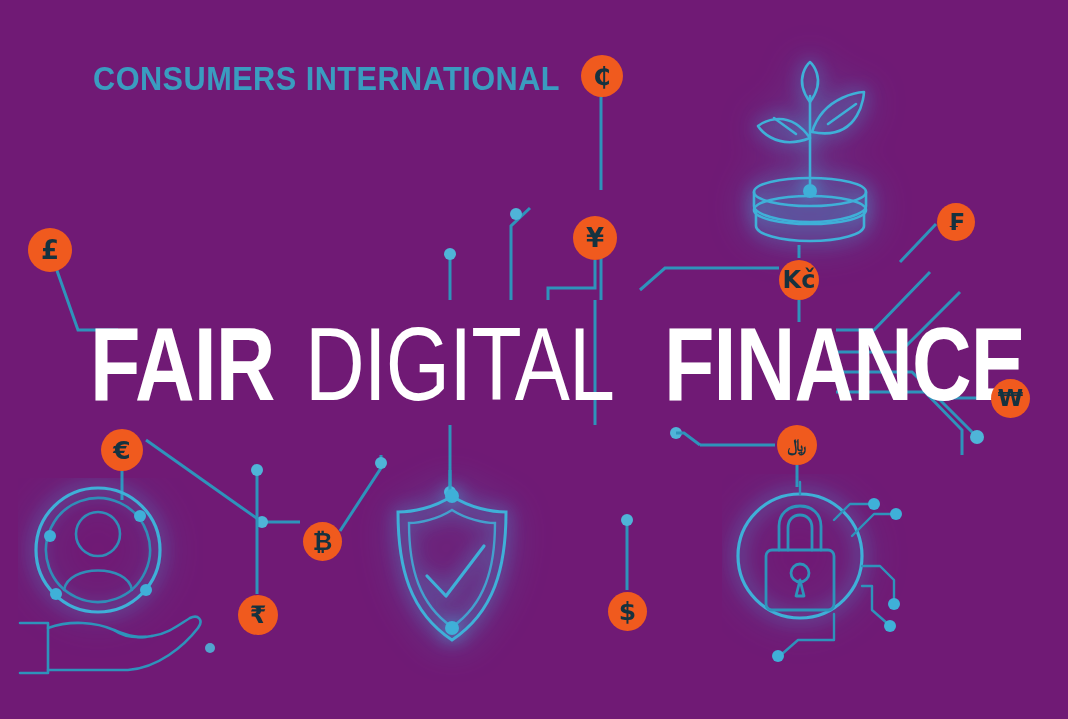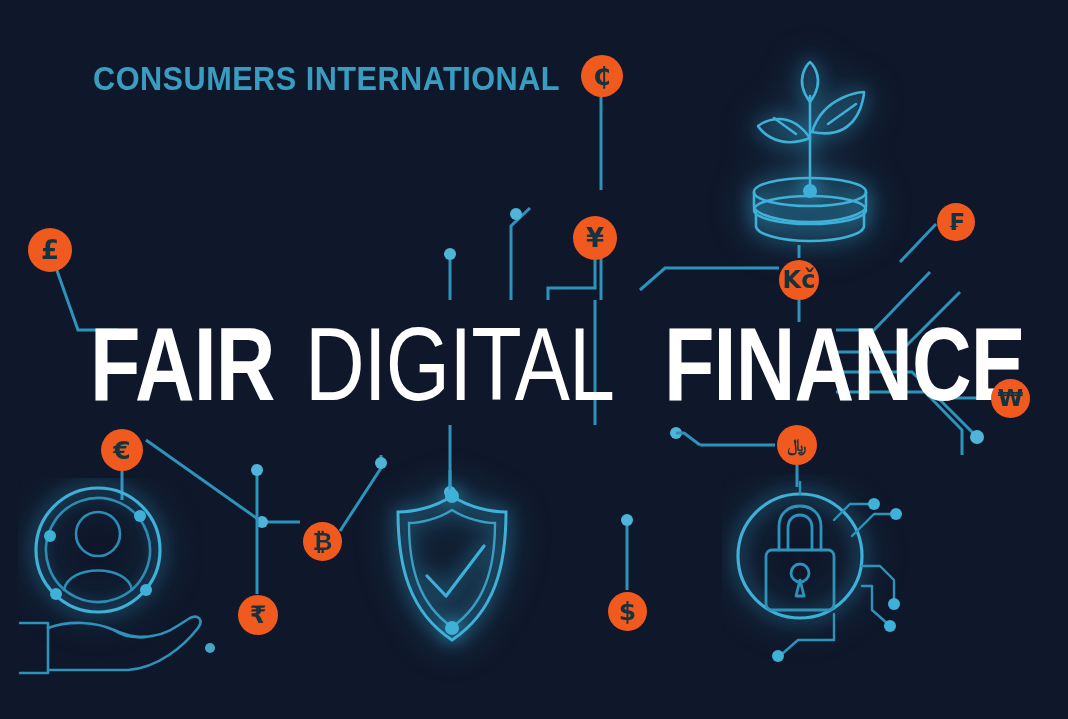--- a/index.html
+++ b/index.html
@@ -6,21 +6,21 @@
   * { margin:0; padding:0; box-sizing:border-box; }
   html,body{
     width:1068px; height:719px;
     background:#1c4156;
     font-family:"Liberation Sans", sans-serif;
     overflow:hidden;
   }
   #poster{
     position:relative;
     width:1068px; height:719px;
-    background:#0f172a;
+    background:#701a75;
     overflow:hidden;
   }
 
   
   .circuit-layer{
     position:absolute; left:0; top:0;
     width:1068px; height:719px;
     pointer-events:none;
   }
 

